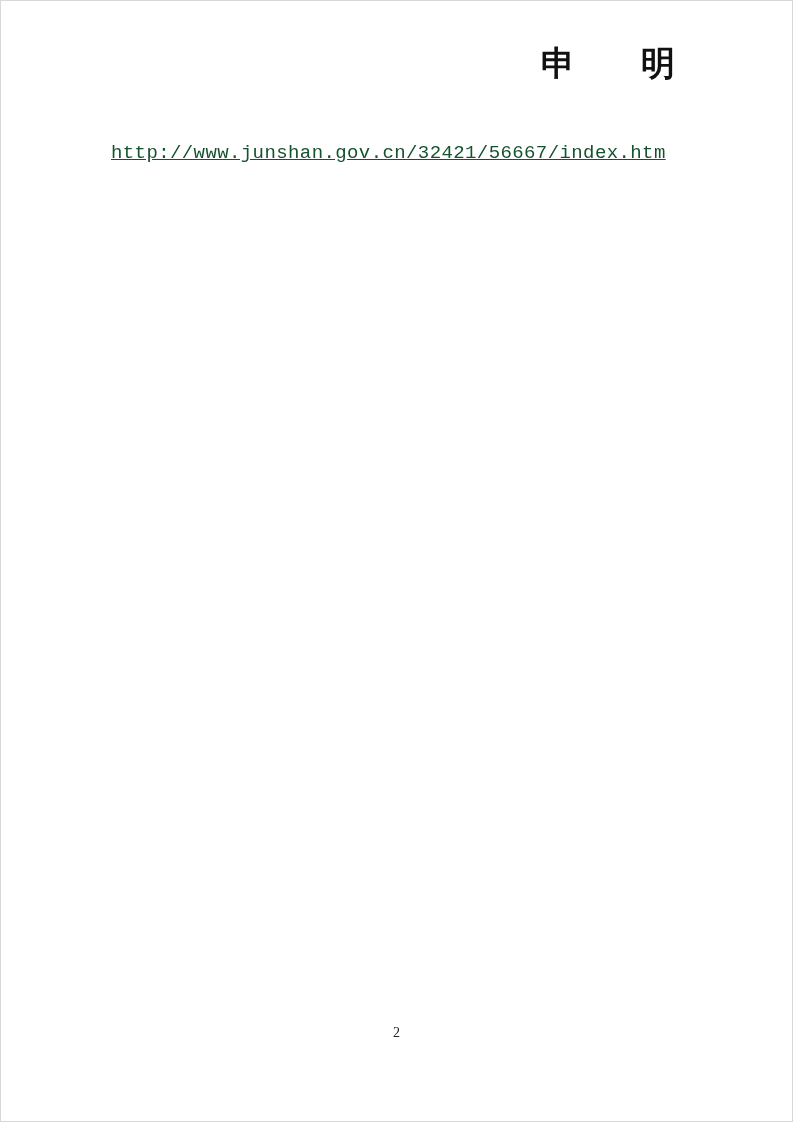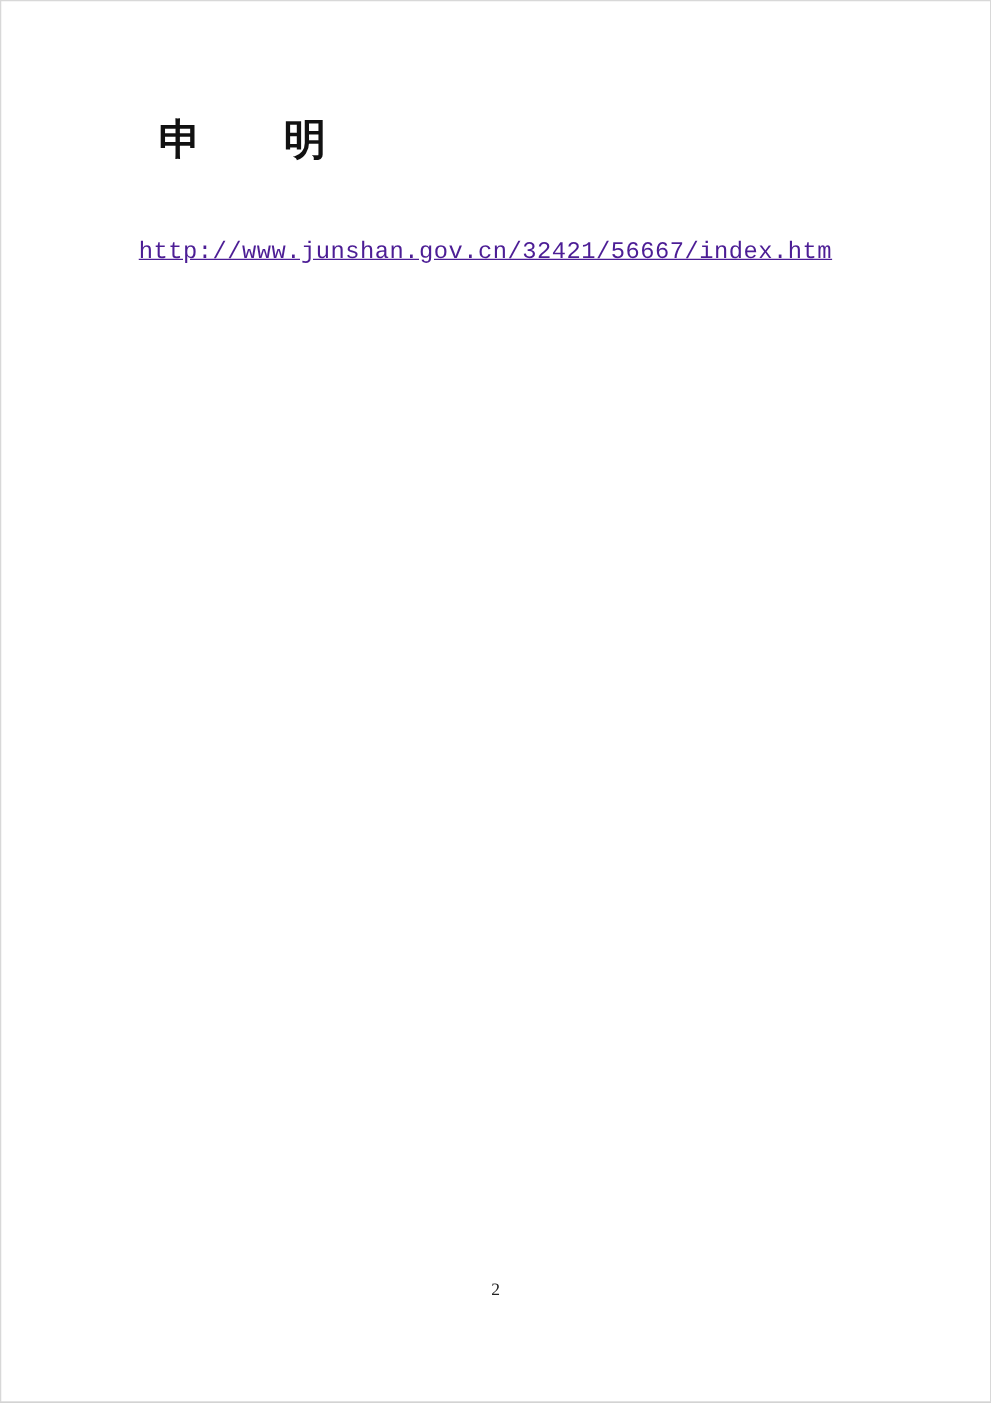--- a/index.html
+++ b/index.html
@@ -23,22 +23,22 @@
   }
   .content {
     position: absolute;
     left: 110px;
     top: 0;
     width: 580px;
     height: 100%;
   }
   .doc-title {
     margin: 0;
-    padding-top: 88px;
-    text-align: left;
+    padding-top: 40px;
+    text-align: right;
     font-family: "Liberation Serif", serif;
     font-weight: bold;
     font-size: 34px;
     letter-spacing: 16px;
     color: #111111;
     text-indent: 16px;
   }
   .body-block {
     margin-top: 46px;
   }
@@ -53,21 +53,21 @@
   }
   p.indent {
     text-indent: 42px;
   }
   .url-line {
     margin-top: 6px;
   }
   a.url {
     font-family: "Liberation Mono", monospace;
     font-size: 19px;
-    color: #4c1d95;
+    color: #14532d;
     text-decoration: underline;
     letter-spacing: 0.4px;
     word-break: break-all;
   }
   .page-number {
     position: absolute;
     left: 0;
     right: 0;
     top: 1024px;
     text-align: center;

